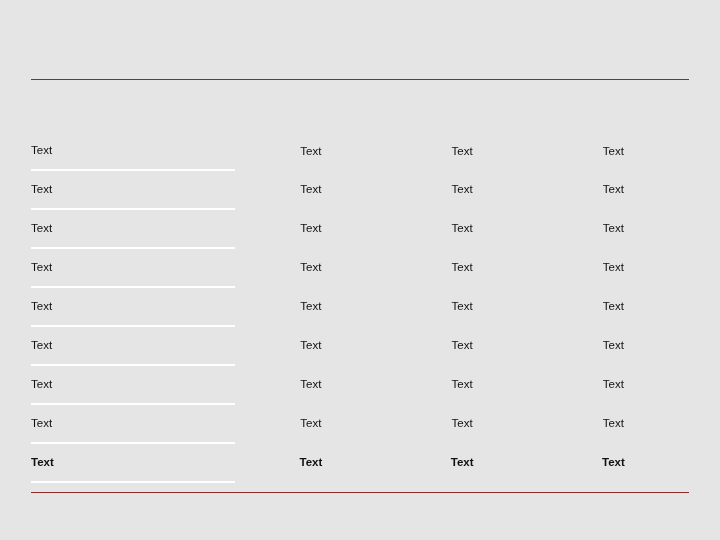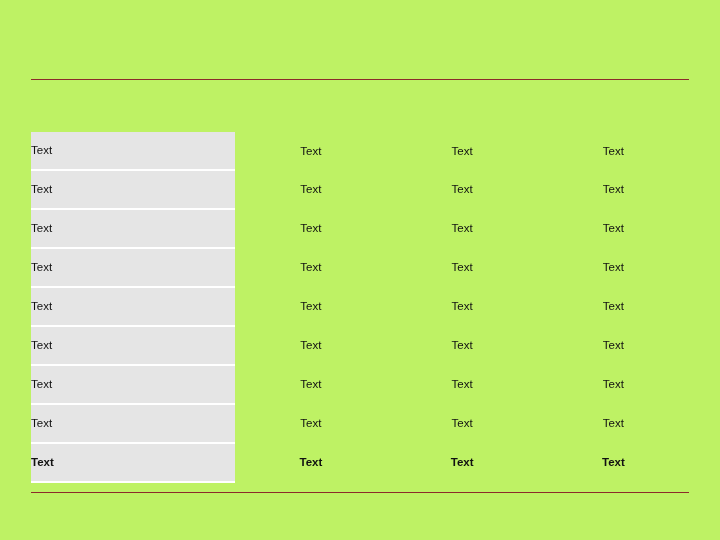--- a/index.html
+++ b/index.html
@@ -10,21 +10,21 @@
     width: 720px;
     height: 540px;
     background: #ffffff;
     font-family: "Liberation Sans", sans-serif;
     overflow: hidden;
   }
   .slide {
     position: relative;
     width: 720px;
     height: 540px;
-    background: #bef264;
+    background: #e5e5e5;
   }
   .rule-top {
     position: absolute;
     left: 31px;
     top: 79px;
     width: 658px;
     height: 0;
     border-top: 1px solid #8c2b2b;
   }
   .rule-bottom {

